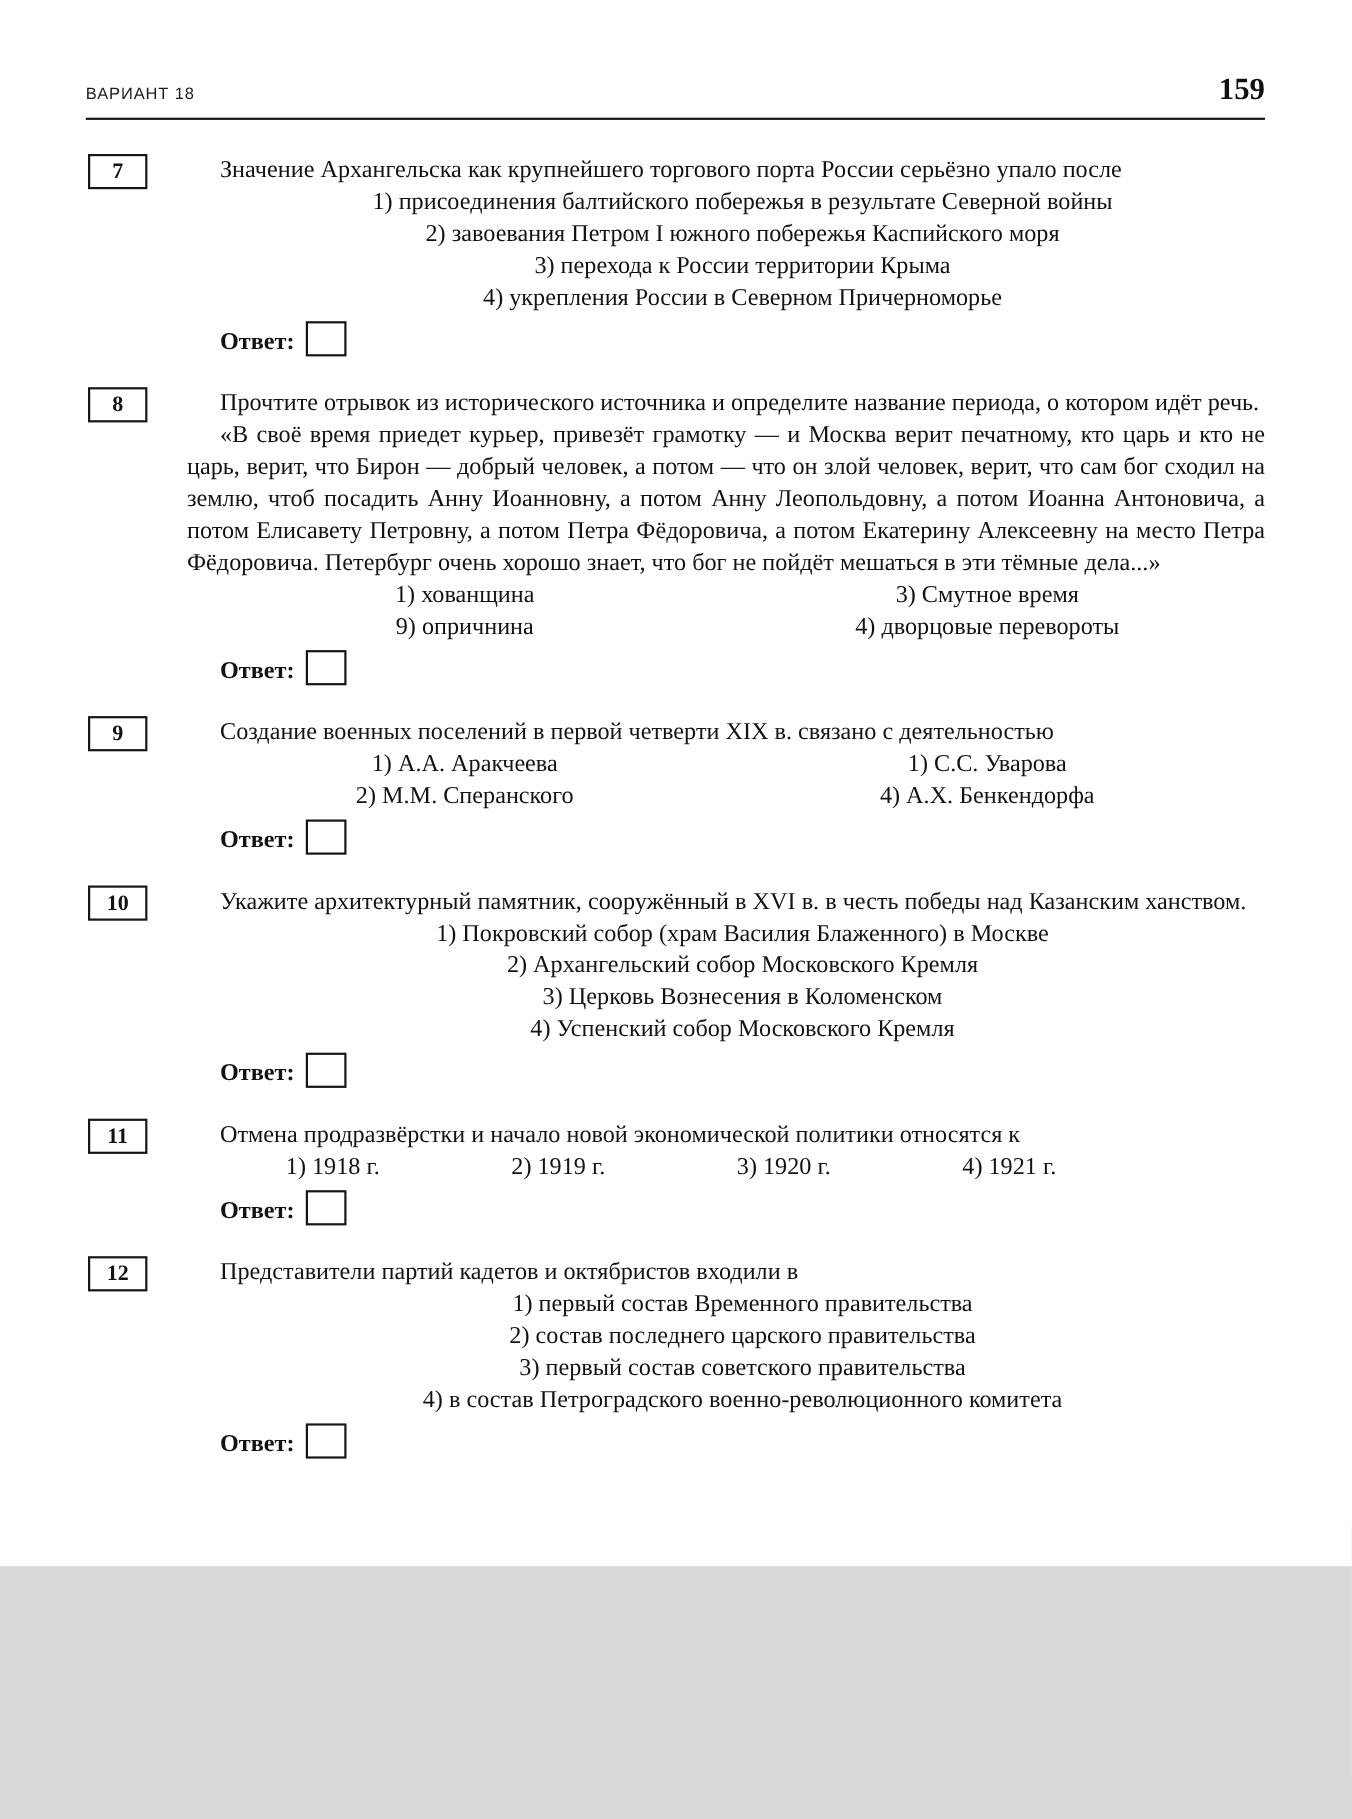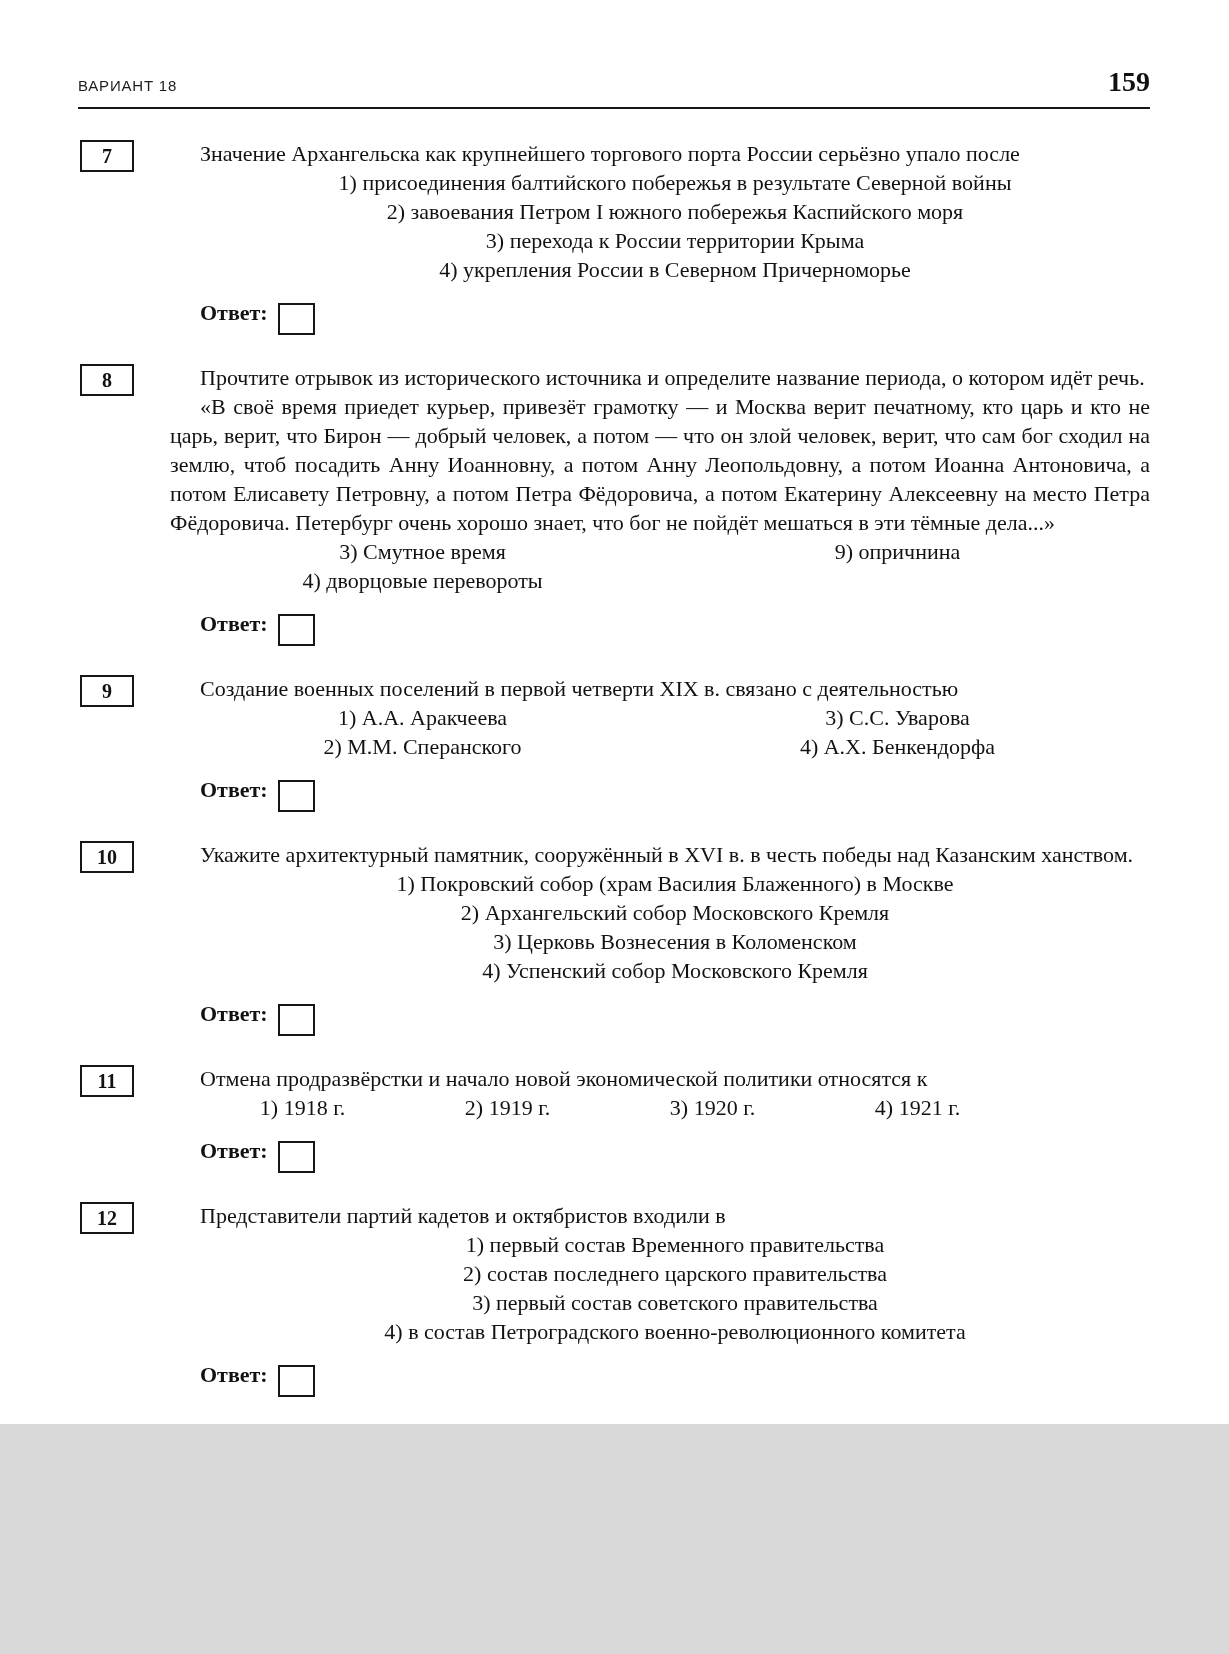--- a/index.html
+++ b/index.html
@@ -69,24 +69,24 @@
   }
   .option { line-height: 29px; }
   .options-grid {
     display: grid;
     grid-template-columns: 445px auto;
   }
   .options-row { display: flex; }
   .options-row .option { width: 205px; }
   .answer-row {
     padding-left: 30px;
-    margin-top: 14px;
+    margin-top: 2px;
     height: 38px;
     display: flex;
-    align-items: flex-start;
+    align-items: flex-end;
   }
   .answer-label { font-weight: bold; line-height: 29px; }
   .answer-box {
     display: inline-block;
     width: 33px;
     height: 28px;
     border: 2px solid #161616;
     margin-left: 10px;
     margin-top: 5px;
     background: #fff;
@@ -123,40 +123,41 @@
   </section>
 
   <section class="question">
     <div class="qnum">
       <span>8</span>
     </div>
     <div class="qbody">
       <p class="qtext">Прочтите отрывок из исторического источника и определите название периода, о котором идёт речь.</p>
       <p class="quote">«В своё время приедет курьер, привезёт грамотку — и Москва верит печатному, кто царь и кто не царь, верит, что Бирон — добрый человек, а потом — что он злой человек, верит, что сам бог сходил на землю, чтоб посадить Анну Иоанновну, а потом Анну Леопольдовну, а потом Иоанна Антоновича, а потом Елисавету Петровну, а потом Петра Фёдоровича, а потом Екатерину Алексеевну на место Петра Фёдоровича. Петербург очень хорошо знает, что бог не пойдёт мешаться в эти тёмные дела...»</p>
       <div class="options options-grid">
+        <div class="option">1) хованщина</div>
         <div class="option">3) Смутное время</div>
         <div class="option">9) опричнина</div>
         <div class="option">4) дворцовые перевороты</div>
       </div>
       <div class="answer-row">
         <span class="answer-label">Ответ:</span>
         <span class="answer-box"></span>
       </div>
     </div>
   </section>
 
   <section class="question">
     <div class="qnum">
       <span>9</span>
     </div>
     <div class="qbody">
       <p class="qtext">Создание военных поселений в первой четверти XIX в. связано с деятельностью</p>
       <div class="options options-grid">
         <div class="option">1) А.А. Аракчеева</div>
-        <div class="option">3) С.С. Уварова</div>
+        <div class="option">1) С.С. Уварова</div>
         <div class="option">2) М.М. Сперанского</div>
         <div class="option">4) А.Х. Бенкендорфа</div>
       </div>
       <div class="answer-row">
         <span class="answer-label">Ответ:</span>
         <span class="answer-box"></span>
       </div>
     </div>
   </section>
 

